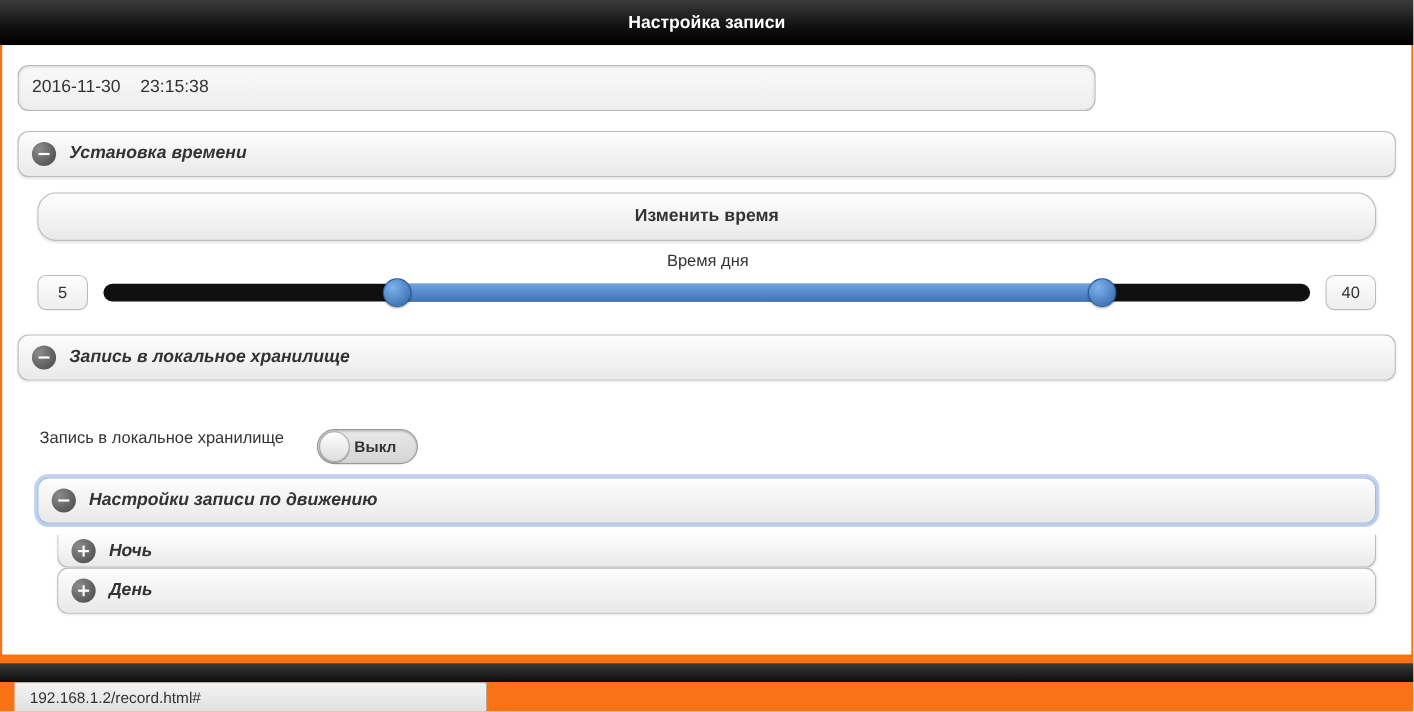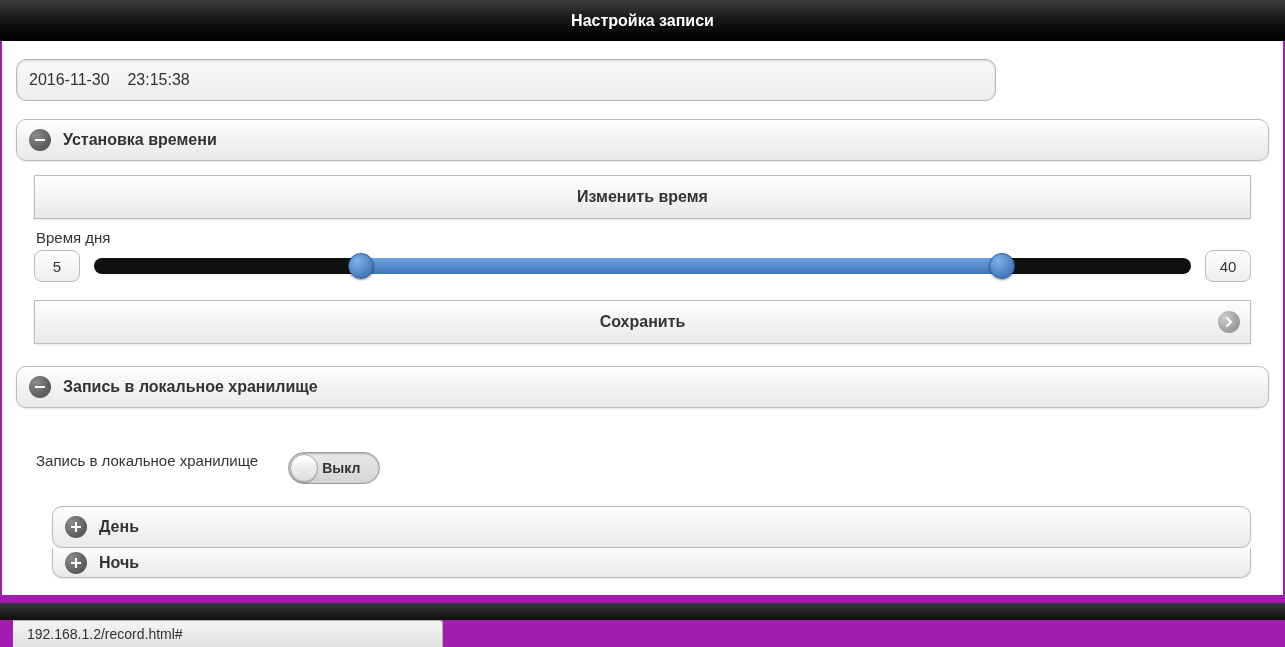--- a/index.html
+++ b/index.html
@@ -1,54 +1,55 @@
 <!DOCTYPE html>
 <html><head>
 <meta charset="utf-8">
 <style>
   * { box-sizing: border-box; margin: 0; padding: 0; }
   html, body { width: 1285px; height: 647px; font-family: Arial, Helvetica, sans-serif; background: #fff; overflow: hidden; }
-  .app { width: 1285px; height: 647px; position: relative; background: #a21caf; }
+  .app { width: 1285px; height: 647px; position: relative; background: #f97316; }
   .topbar {
     width: 100%; height: 41px;
     background: linear-gradient(#3c3c3c, #111 60%, #000);
     color: #fff; font-weight: bold; text-align: center;
     line-height: 41px; font-size: 16px;
     border-bottom: 1px solid #000;
   }
   .content {
     position: absolute; top: 41px; left: 2px; right: 2px; bottom: 52px;
     overflow: hidden; background: #fff; padding: 18px 0 0 0;
   }
-  .pad { padding-left: 14px; padding-right: 14px; }
+  .pad { padding-left: 14px; padding-right: 14px; text-align: center; }
   .textbox {
     width: 980px; height: 42px; border: 1px solid #b8b8b8; border-radius: 10px;
     background: linear-gradient(#f9f9f9,#eee);
     box-shadow: inset 0 1px 3px rgba(0,0,0,.15);
     padding: 0 12px; font-size: 16px; color: #333;
     display: flex; align-items: center;
   }
   .collapsible {
     margin-top: 18px;
     border: 1px solid #bbb; border-radius: 10px;
     background: linear-gradient(#fdfdfd,#e9e9e9);
     height: 42px; display: flex; align-items: center;
     padding: 0 12px; font-size: 16px; font-weight: bold; color: #333;
     box-shadow: 0 1px 2px rgba(0,0,0,.1);
+    font-style: italic;
   }
   .collapsible .icon {
     width: 22px; height: 22px; border-radius: 11px;
     background: radial-gradient(circle at 30% 30%, #8b8b8b, #5a5a5a 70%);
     display: flex; align-items: center; justify-content: center;
     margin-right: 12px; flex-shrink: 0;
   }
   .collapsible .icon svg { width: 12px; height: 12px; }
   .section-body { padding: 14px 18px 0 18px; }
   .wide-btn {
-    width: 100%; height: 44px; border: 1px solid #bbb; border-radius: 0;
+    width: 100%; height: 44px; border: 1px solid #bbb; border-radius: 17px;
     background: linear-gradient(#fefefe,#e9e9e9);
     font-size: 16px; font-weight: bold; color: #333;
     display: flex; align-items: center; justify-content: center;
     position: relative;
     box-shadow: 0 1px 2px rgba(0,0,0,.1);
   }
   .wide-btn .arrow {
     position: absolute; right: 10px; top: 50%; transform: translateY(-50%);
     width: 22px; height: 22px; border-radius: 11px;
     background: radial-gradient(circle at 30% 30%, #ccc, #999 70%);
@@ -138,68 +139,68 @@
           </div>
           <div class="track">
             <div class="range" id="range-fill" style="left: 24.3%; width: 58.5%;"></div>
             <div class="handle" id="handle-low" style="left: 24.3%;"></div>
             <div class="handle" id="handle-high" style="left: 82.8%;"></div>
           </div>
           <div class="val-box">
             <span>40</span>
           </div>
         </div>
-        <div class="wide-btn" style="margin-top:18px">
-          <span>Сохранить</span>
-          <span class="arrow">
-            <svg width="10" height="10" viewBox="0 0 10 10">
-                <path d="M3 1 L7 5 L3 9" stroke="#fff" stroke-width="2" fill="none" stroke-linecap="round"></path>
-              </svg>
-          </span>
-        </div>
       </div>
 
       <div class="collapsible" style="margin-top:22px">
         <span class="icon">
           <svg viewBox="0 0 12 12">
               <rect x="1" y="5" width="10" height="2" fill="#fff"></rect>
             </svg>
         </span>
         <span>Запись в локальное хранилище</span>
       </div>
 
       <div class="section-body">
         <div class="toggle-row">
           <span class="toggle-label">Запись в локальное хранилище</span>
           <div class="toggle">
             <div class="knob"></div>
             <span class="txt">Выкл</span>
           </div>
         </div>
 
+        <div class="collapsible highlighted" style="margin-top:6px">
+          <span class="icon">
+            <svg viewBox="0 0 12 12">
+                <rect x="1" y="5" width="10" height="2" fill="#fff"></rect>
+              </svg>
+          </span>
+          <span>Настройки записи по движению</span>
+        </div>
 
         <div style="padding: 10px 0 0 18px">
+          <div class="collapsible night-row" style="margin-top:0;border-top:none;border-radius:0 0 10px 10px; height:30px; overflow:hidden">
+            <span class="icon">
+              <svg viewBox="0 0 12 12">
+                  <rect x="1" y="5" width="10" height="2" fill="#fff"></rect>
+                  <rect x="5" y="1" width="2" height="10" fill="#fff"></rect>
+                </svg>
+            </span>
+            <span>Ночь</span>
+          </div>
           <div class="collapsible" style="margin-top:0">
             <span class="icon">
               <svg viewBox="0 0 12 12">
                   <rect x="1" y="5" width="10" height="2" fill="#fff"></rect>
                   <rect x="5" y="1" width="2" height="10" fill="#fff"></rect>
                 </svg>
             </span>
             <span>День</span>
           </div>
-          <div class="collapsible night-row" style="margin-top:0;border-top:none;border-radius:0 0 10px 10px; height:30px; overflow:hidden">
-            <span class="icon">
-              <svg viewBox="0 0 12 12">
-                  <rect x="1" y="5" width="10" height="2" fill="#fff"></rect>
-                  <rect x="5" y="1" width="2" height="10" fill="#fff"></rect>
-                </svg>
-            </span>
-            <span>Ночь</span>
-          </div>
         </div>
       </div>
     </div>
   </div>
 
   <div class="bottombar"></div>
   <div class="status">
     <span>192.168.1.2/record.html#</span>
   </div>
 </div>

